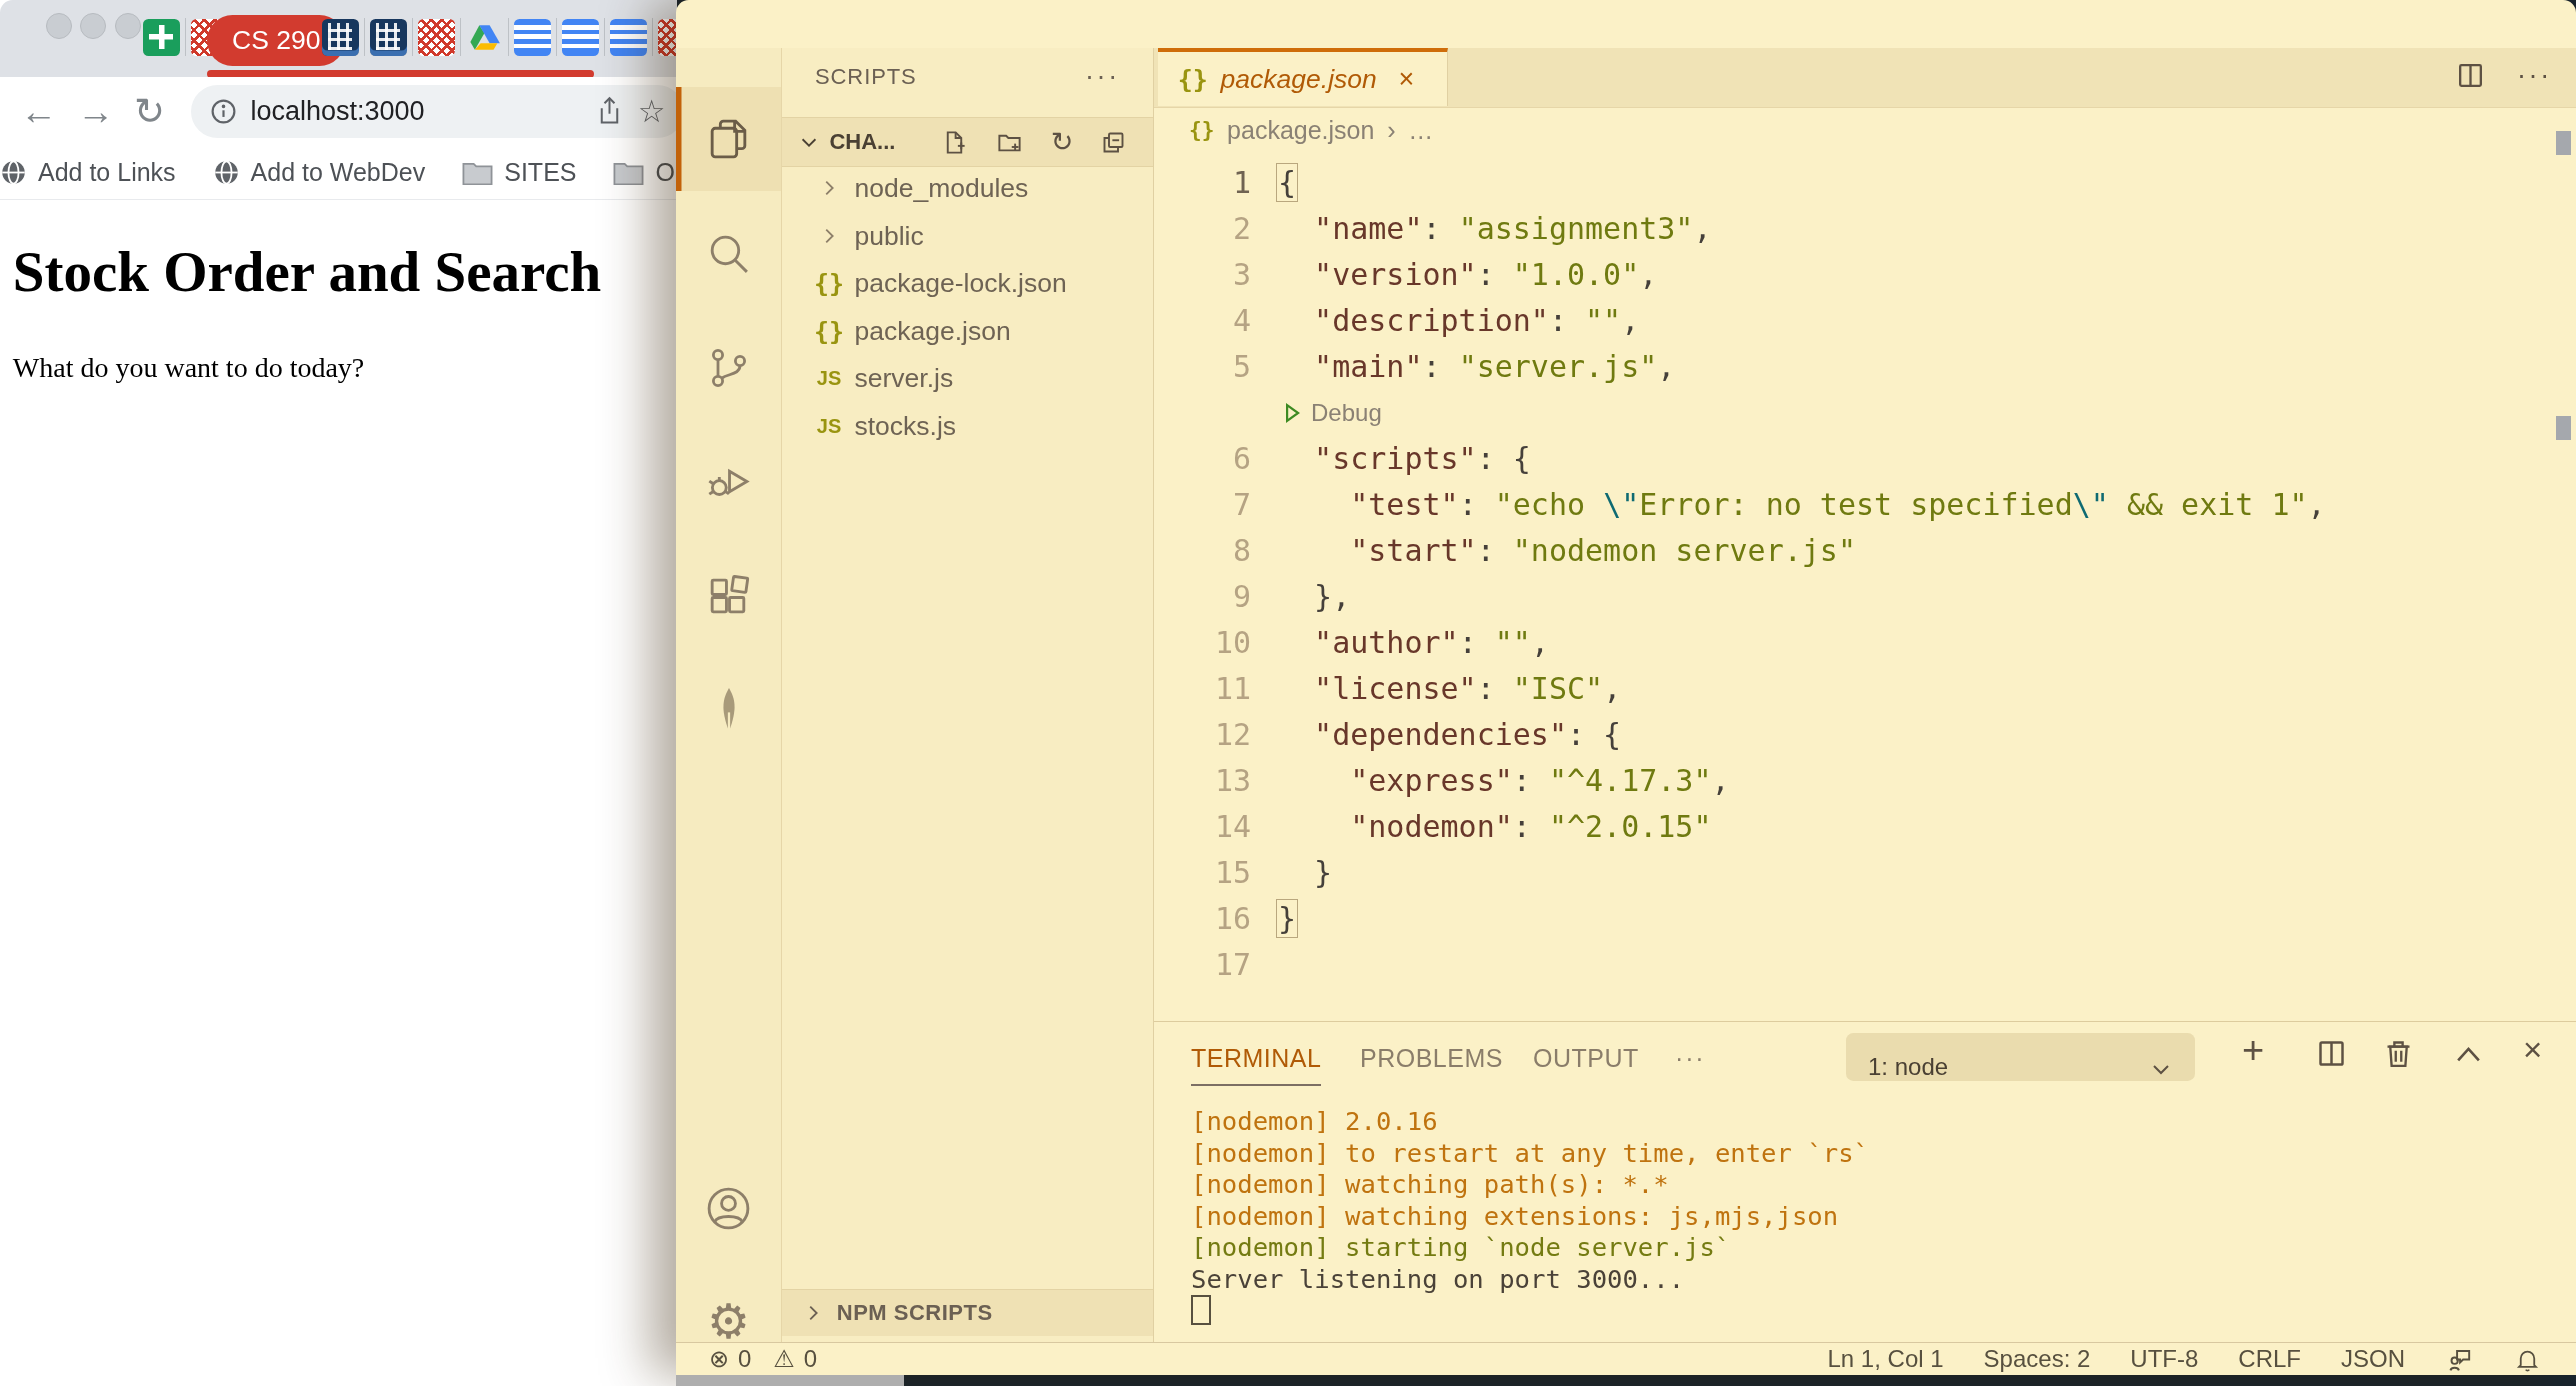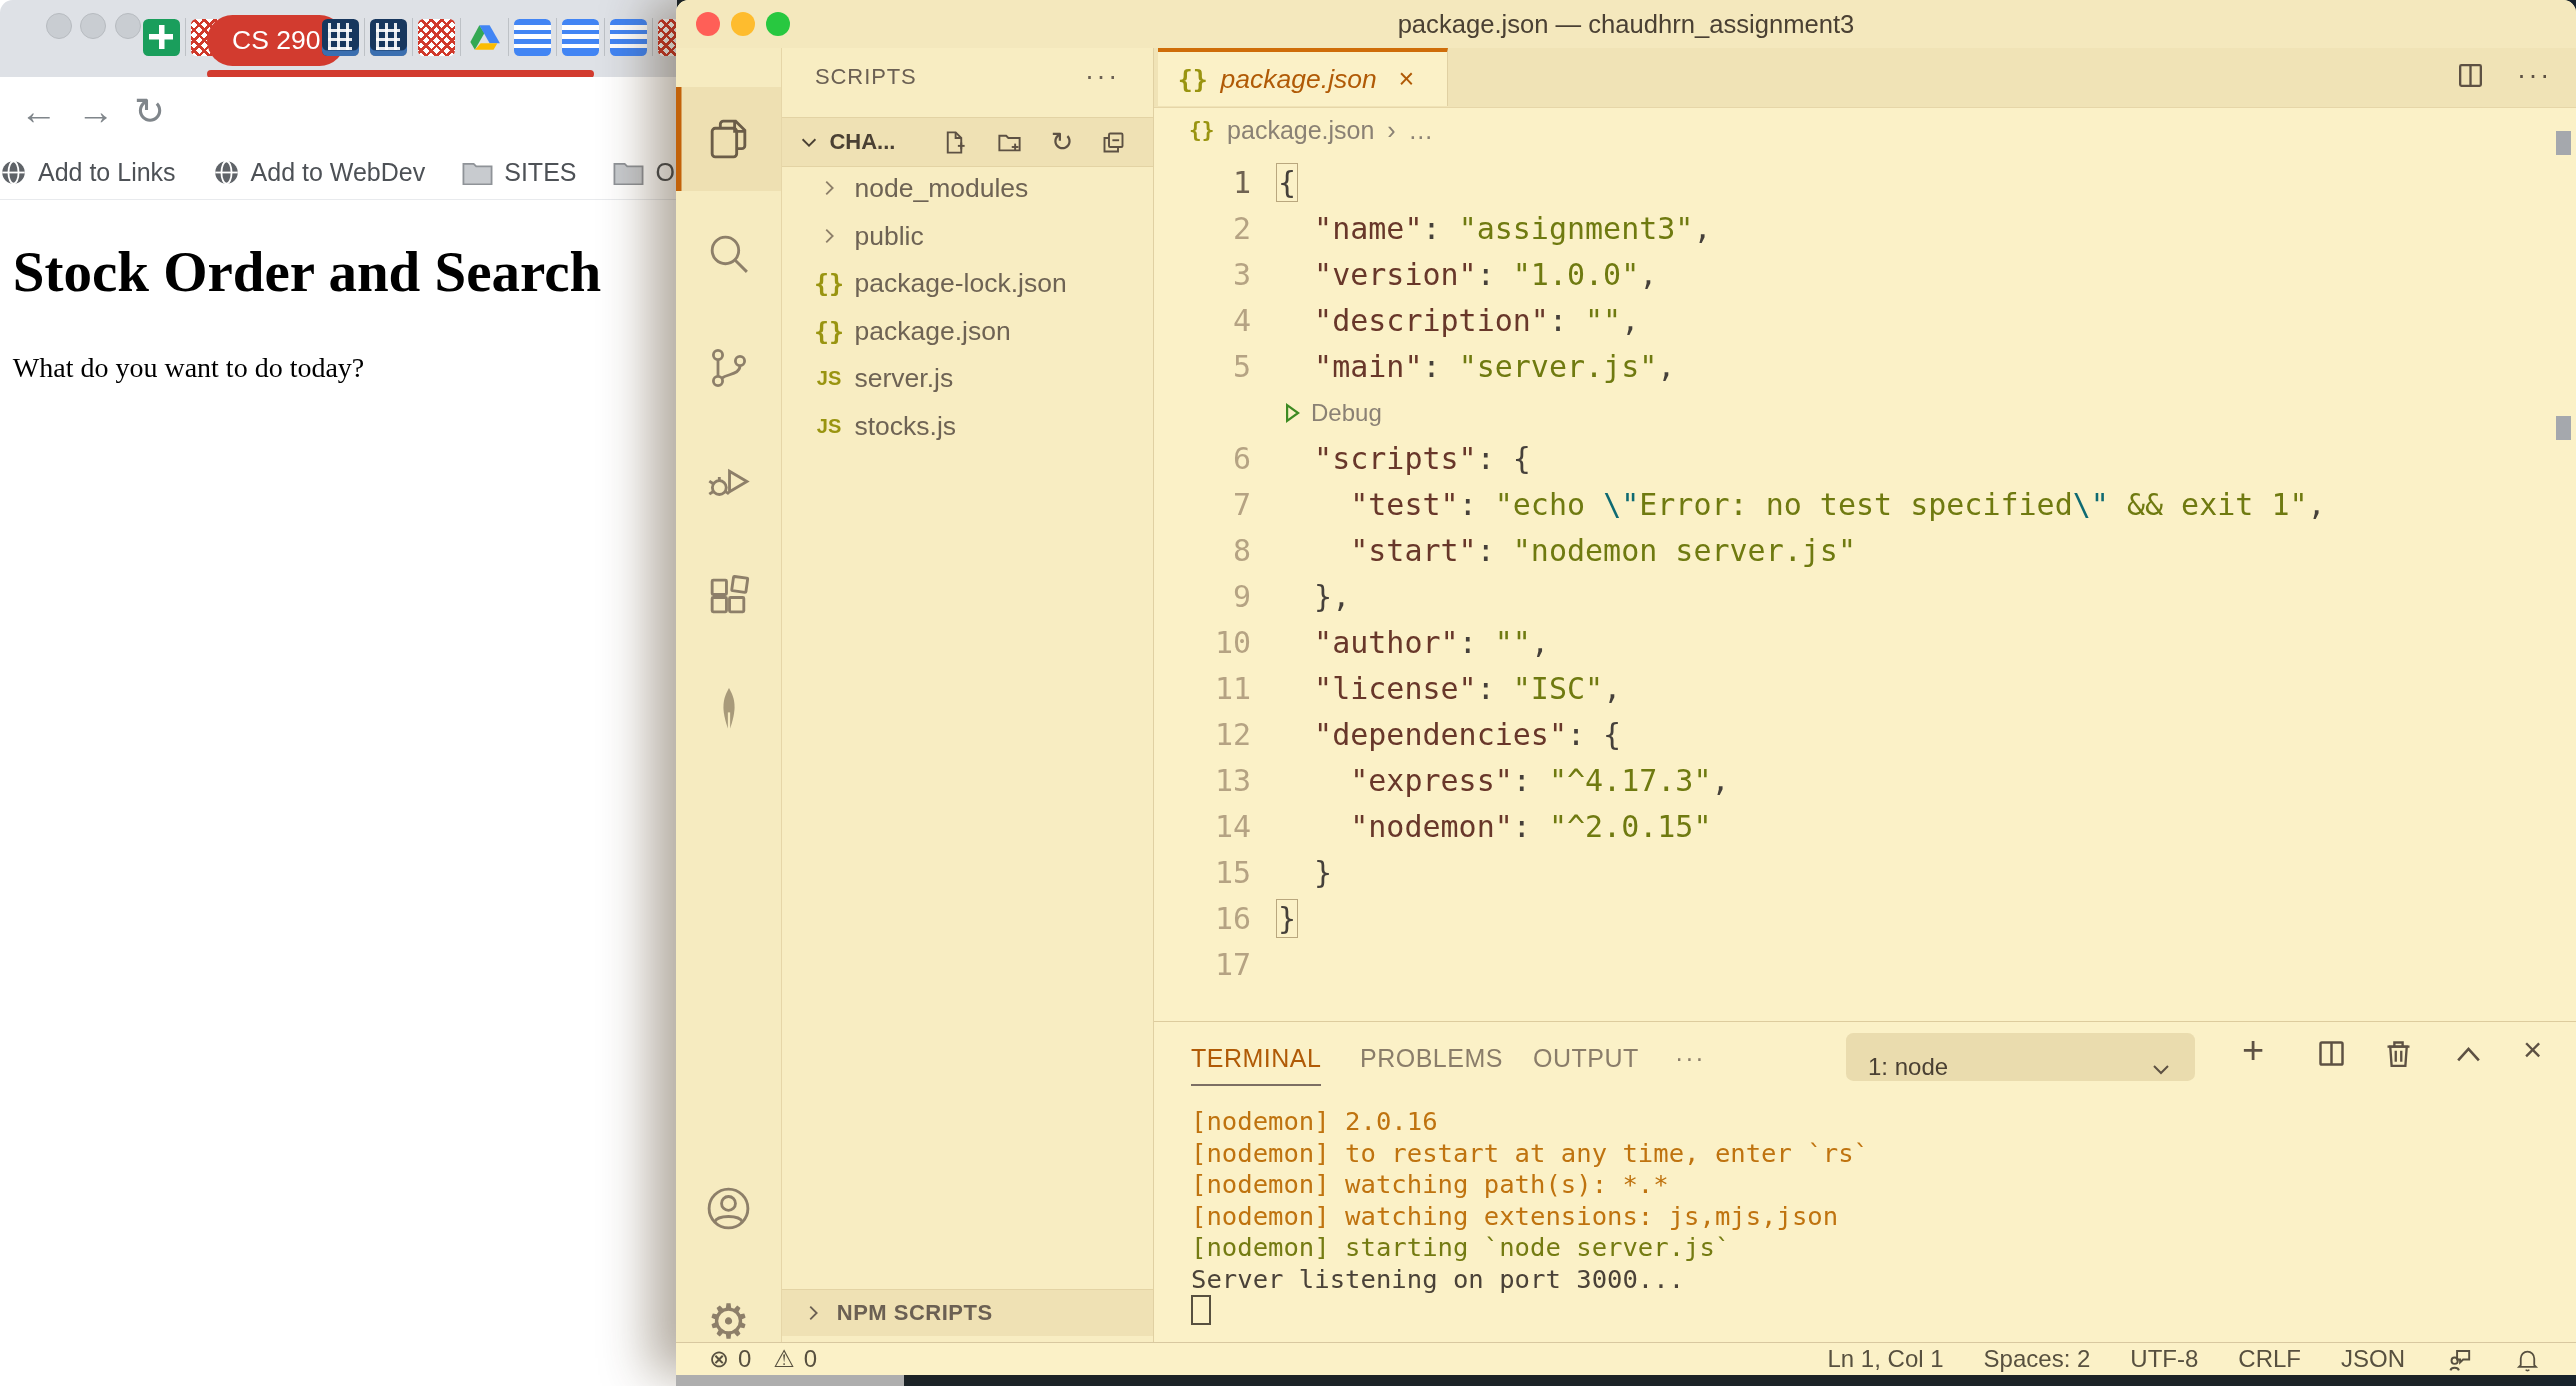--- a/index.html
+++ b/index.html
@@ -157,20 +157,34 @@
         <span class="fav fav-stripes"></span>
         <span class="gsep"></span>
         <span class="fav fav-ezh">ʒ</span>
       </div>
     <div class="b-loadbar"></div>
   </div>
   <div class="b-toolbar">
     <span class="navbtn">←</span>
     <span class="navbtn">→</span>
     <span class="navbtn">↻</span>
+    <div class="omnibox">
+      <svg width="29" height="29" viewBox="0 0 24 24" fill="none" stroke="#5f6368" stroke-width="1.8">
+          <circle cx="12" cy="12" r="9"></circle>
+          <line x1="12" y1="11" x2="12" y2="16.5"></line>
+          <circle cx="12" cy="7.8" r="0.6" fill="#5f6368"></circle>
+        </svg>
+      <span class="url">localhost:3000</span>
+      <svg width="27" height="31" viewBox="0 0 24 28" fill="none" stroke="#5f6368" stroke-width="1.8">
+          <path d="M5 11v13h14V11"></path>
+          <line x1="12" y1="2" x2="12" y2="16"></line>
+          <path d="M7.5 6.5 12 2l4.5 4.5"></path>
+        </svg>
+      <span style="font-size:31px;color:#5f6368;margin-left:14.6px">☆</span>
+    </div>
   </div>
   <div class="b-bookmarks" id="bmarks">
       <span class="bm">
      <span>
           <svg width="27" height="27" viewBox="0 0 24 24">
             <circle cx="12" cy="12" r="10" fill="#5f6368"></circle>
             <ellipse cx="12" cy="12" rx="4.5" ry="10" fill="none" stroke="#fff" stroke-width="1.6"></ellipse>
             <line x1="2" y1="12" x2="22" y2="12" stroke="#fff" stroke-width="1.6"></line>
           </svg>
         </span>
@@ -203,26 +217,20 @@
         <span>OS</span>
       </span>
     </div>
   <div class="b-page">
     <h1>Stock Order and Search</h1>
     <div class="q">What do you want to do today?</div>
   </div>
 </div>
 
 <div id="vscode">
-  <div class="v-title">
-    <span class="vl r"></span>
-    <span class="vl y"></span>
-    <span class="vl g"></span>
-    <span>package.json — chaudhrn_assignment3</span>
-  </div>
 
   <div class="v-activity" id="activity">
       <div class="act active" style="top:39px">
         <span>
           <svg width="49" height="49" viewBox="0 0 24 24" fill="none" stroke="currentColor" stroke-width="1.4">
             <path d="M8 6V4.5A1.5 1.5 0 0 1 9.5 3h6L20 7.5V15a1.5 1.5 0 0 1-1.5 1.5H16"></path>
             <path d="M15 3v5h5"></path>
             <rect x="4" y="6.5" width="12" height="14" rx="1.5"></rect>
             <path d="M11 6.5l-0 0"></path>
           </svg>

